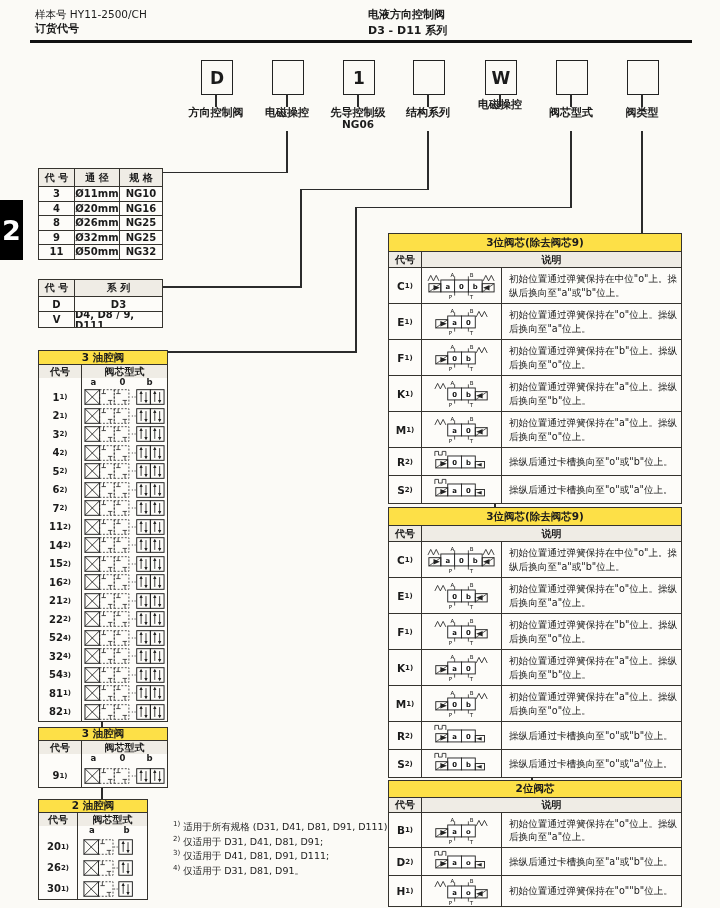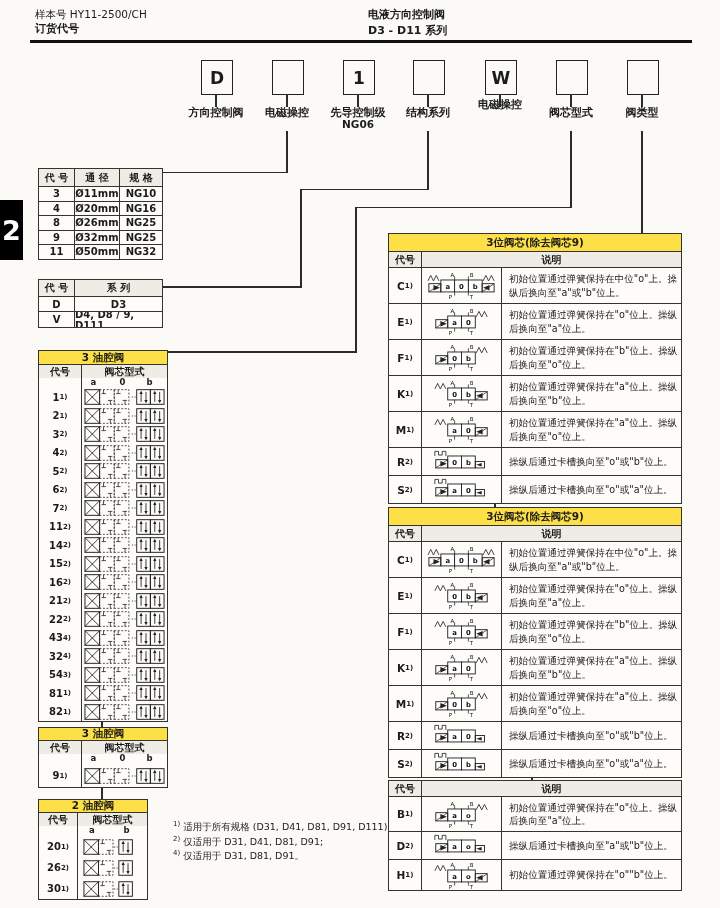--- a/index.html
+++ b/index.html
@@ -585,21 +585,21 @@
               <rect x="68" y="1.5" width="14" height="15" fill="none" stroke="#222" stroke-width="1"></rect>
               <line x1="72.5" y1="4" x2="72.5" y2="14" stroke="#222" stroke-width="0.9"></line>
               <polygon points="70.8,6 72.5,2.5 74.2,6" fill="#222"></polygon>
               <line x1="77.5" y1="4" x2="77.5" y2="14" stroke="#222" stroke-width="0.9"></line>
               <polygon points="75.8,12 77.5,15.5 79.2,12" fill="#222"></polygon>
             </svg>
           </div>
         </div>
         <div class="trow" style="height:18.5px;border-top:none;">
           <div class="tcell num" style="width:42px;font-size:10px;">
-            <span class="num">43</span>
+            <span class="num">52</span>
             <sup>4)</sup>
           </div>
           <div class="tcell" style="width:86px;">
             <svg width="82" height="18" viewBox="0 0 84 18">
               <rect x="1" y="1.5" width="15" height="15" fill="none" stroke="#222" stroke-width="1"></rect>
               <line x1="1" y1="1.5" x2="16" y2="16.5" stroke="#222" stroke-width="0.9"></line>
               <line x1="16" y1="1.5" x2="1" y2="16.5" stroke="#222" stroke-width="0.9"></line>
               <rect x="16" y="1.5" width="15" height="15" fill="none" stroke="#222" stroke-width="0.8" stroke-dasharray="2,1.6"></rect>
               <line x1="20" y1="1.5" x2="20" y2="5.5" stroke="#222" stroke-width="0.8"></line>
               <line x1="18" y1="5.5" x2="22.5" y2="5.5" stroke="#222" stroke-width="0.8"></line>
@@ -897,20 +897,21 @@
               <line x1="47.5" y1="4" x2="47.5" y2="14" stroke="#222" stroke-width="0.9"></line>
               <polygon points="45.8,12 47.5,15.5 49.2,12" fill="#222"></polygon>
             </svg>
           </div>
         </div>
       </div>
     </div>
   <div id="footnotes" class="abs" style="left:173px;top:820px;width:220px;">
       <div class="footnote"><sup>1)</sup> 适用于所有规格 (D31, D41, D81, D91, D111);</div>
       <div class="footnote"><sup>2)</sup> 仅适用于 D31, D41, D81, D91;</div>
+      <div class="footnote"><sup>3)</sup> 仅适用于 D41, D81, D91, D111;</div>
       <div class="footnote"><sup>4)</sup> 仅适用于 D31, D81, D91。</div>
     </div>
   <div id="valve3-table-0">
       <div class="tbl" style="left:388px;top:233px;width:294px;">
         <div class="ttitle" style="height:17px;">3位阀芯(除去阀芯9)</div>
         <div class="trow" style="height:16px;">
           <div class="tcell thead" style="width:32px;">代号</div>
           <div class="tcell thead" style="width:260px;">说明</div>
         </div>
         <div class="trow" style="height:36px;">
@@ -1285,20 +1286,21 @@
               <rect x="58" y="15" width="10" height="7" fill="none" stroke="#222" stroke-width="1"></rect>
               <polygon points="65,16.5 65,20.5 59,18.5" fill="#222"></polygon>
             </svg>
           </div>
           <div class="tcell desc" style="width:180px;">操纵后通过卡槽换向至"o"或"a"位上。</div>
         </div>
       </div>
     </div>
   <div id="valve2-table">
       <div class="tbl" style="left:388px;top:780px;width:294px;">
+        <div class="ttitle" style="height:16px;">2位阀芯</div>
         <div class="trow" style="height:15px;">
           <div class="tcell thead" style="width:32px;">代号</div>
           <div class="tcell thead" style="width:260px;">说明</div>
         </div>
         <div class="trow" style="height:35px;">
           <div class="tcell num" style="width:32px;font-size:10.5px;">
             <span class="num">B</span>
             <sup>1)</sup>
           </div>
           <div class="tcell" style="width:80px;">

